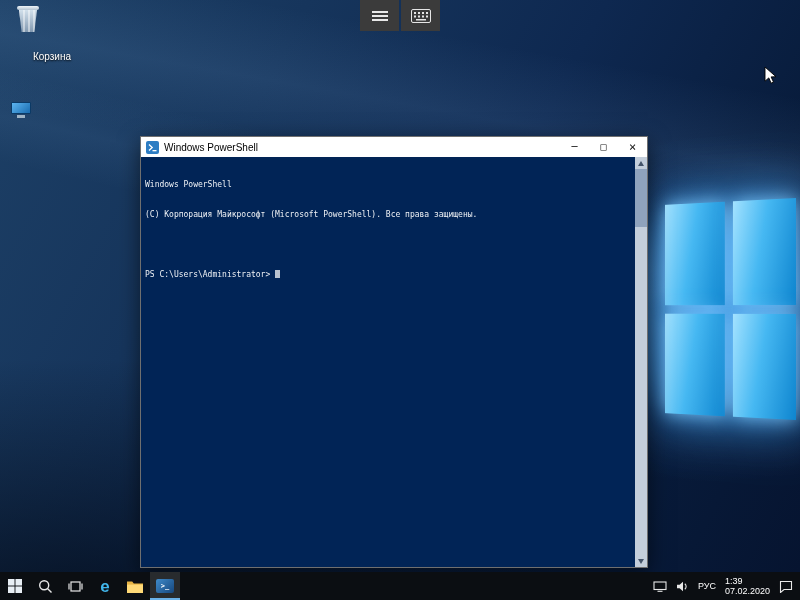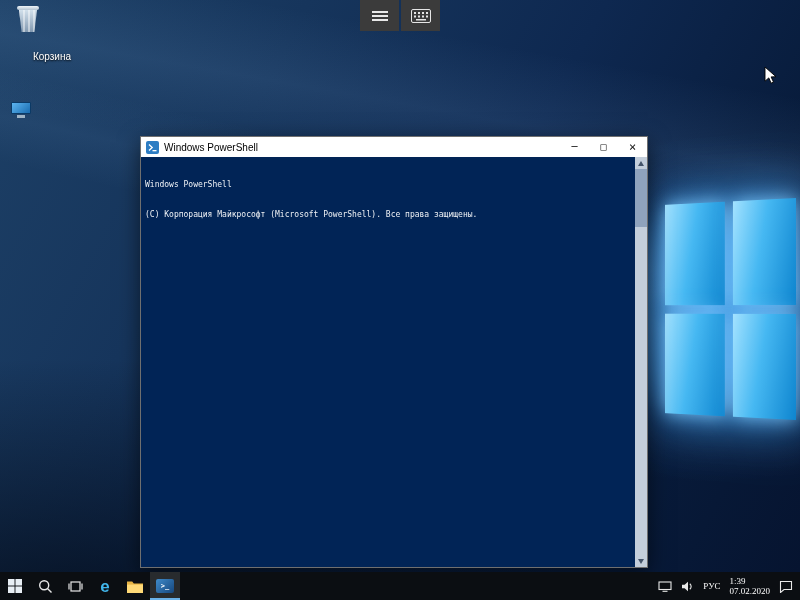--- a/index.html
+++ b/index.html
@@ -82,21 +82,21 @@
   .taskbar { position:absolute; left:0; right:0; bottom:0; height:28px; background:#0b0e12;
              display:flex; align-items:stretch; }
   .tb-btn { width:30px; height:28px; background:transparent; border:none; display:flex;
             align-items:center; justify-content:center; cursor:pointer; }
   .tb-btn.active { background:rgba(255,255,255,.12); box-shadow:inset 0 -2px 0 #6ab1e8; }
   .edge-e { font-size:17px; font-weight:bold; color:#41b5ea; line-height:1; }
   .ps-badge { width:18px; height:14px; border-radius:2px;
     background:linear-gradient(135deg,#3f8ac9 0%,#16477e 100%);
     color:#fff; font-family:"DejaVu Sans Mono",monospace; font-size:7px; font-weight:bold;
     display:flex; align-items:center; justify-content:center; }
-  .tray { margin-left:auto; display:flex; align-items:center; gap:9px; padding-right:7px; color:#fff;font-family:Liberation Serif, serif; }
+  .tray { margin-left:auto; display:flex; align-items:center; gap:9px; padding-right:7px; color:#fff; }
   .tray-text { font-size:9px; color:#fff; cursor:pointer; }
   .clock { text-align:left; font-size:9px; line-height:10px; color:#fff; cursor:pointer; }
 
   
   .cursor { position:absolute; left:764px; top:66px; pointer-events:none; }
 </style>
 </head>
 <body>
 
 <div class="screen">
@@ -165,20 +165,21 @@
           <span class="ctrl">─</span>
           <span class="ctrl">□</span>
           <span class="ctrl close">×</span>
         </div>
       </div>
 
       <div class="console">
         <div class="cline">Windows PowerShell</div>
         <div class="cline">(C) Корпорация Майкрософт (Microsoft PowerShell). Все права защищены.</div>
         <div class="cline blank"></div>
+        <div class="cline"><span>PS C:\Users\Administrator&gt;</span><span class="cursor-block"></span></div>
 
         <div class="scrollbar">
           <div class="sb-arrow up"></div>
           <div class="sb-thumb"></div>
           <div class="sb-arrow down"></div>
         </div>
       </div>
     </div>
 
     <svg class="cursor" width="14" height="20" viewBox="0 0 14 20">

